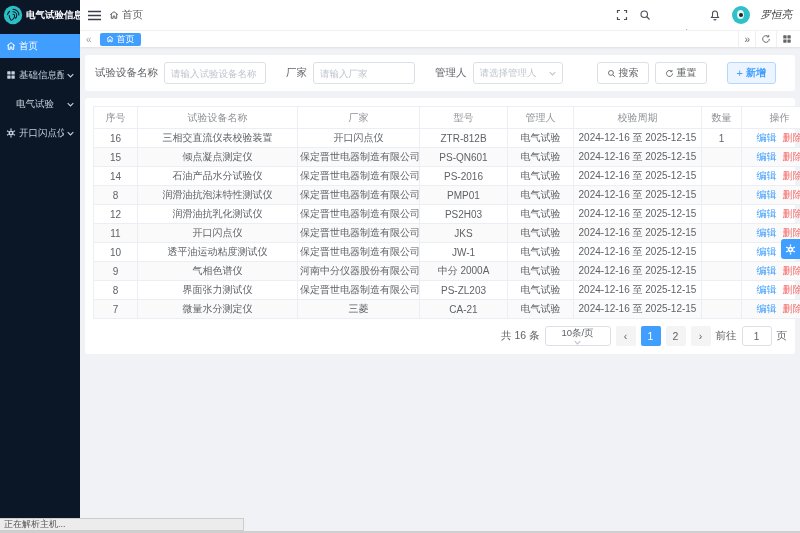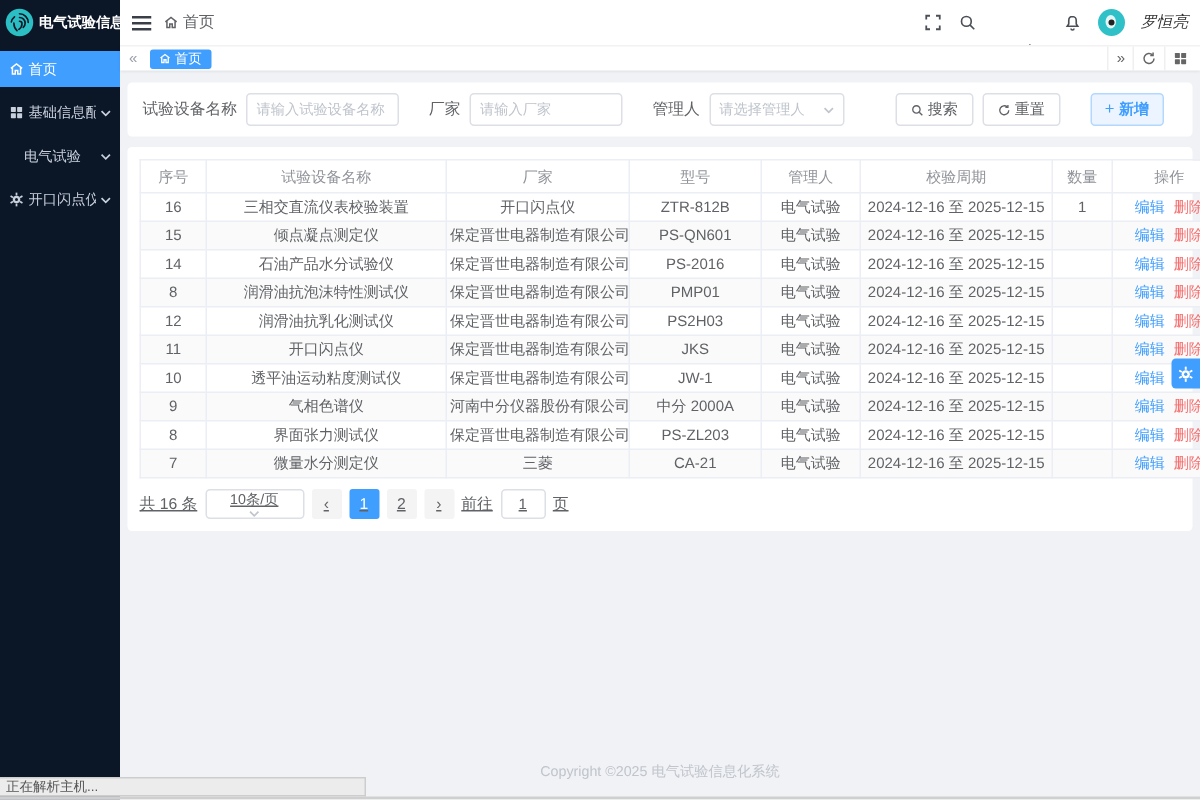--- a/index.html
+++ b/index.html
@@ -67,22 +67,22 @@
   .table-card { background:#fff; border-radius:3px; margin-top:7px; padding:8px; }
   table { width:100%; border-collapse:collapse; table-layout:fixed; font-size:10px; color:#606266; }
   th,td { border:1px solid #ebeef5; text-align:center; white-space:nowrap; overflow:hidden; padding:0 2px; }
   th { height:22px; color:#909399; font-weight:500; background:#fff; }
   td { height:19px; }
   tbody tr:nth-child(even) td { background:#fafafa; }
   .op-link { text-decoration:none; font-size:10px; margin:0 3px; cursor:pointer; }
   .op-edit { color:#409eff; }
   .op-del { color:#f56c6c; }
 
-  .pagination { display:flex; align-items:center; gap:5px;
-    margin-top:7px; font-size:10.5px; color:#606266;text-decoration:underline; }
+  .pagination { display:flex; align-items:center; justify-content:flex-end; gap:5px;
+    margin-top:7px; font-size:10.5px; color:#606266; }
   .pg-select { width:66px; height:20px; border:1px solid #dcdfe6; border-radius:3px;
     display:flex; align-items:center; justify-content:space-between; padding:0 5px;
     font-size:9.5px; color:#606266; cursor:pointer;flex-direction:column; }
   .pg-btn { min-width:20px; height:20px; background:#f4f4f5; border-radius:2px; border:none;
     display:flex; align-items:center; justify-content:center; font-size:10.5px;
     color:#606266; cursor:pointer; padding:0 4px; }
   .pg-btn.active { background:#409eff; color:#fff; }
   .pg-goto { width:30px; height:20px; border:1px solid #dcdfe6; border-radius:3px;
     text-align:center; font-size:10px; color:#606266; outline:none; }
 
@@ -419,21 +419,20 @@
           <button class="pg-btn">‹</button>
           <button class="pg-btn active">1</button>
           <button class="pg-btn">2</button>
           <button class="pg-btn">›</button>
           <span>前往</span>
           <input class="pg-goto" value="1" style="">
           <span>页</span>
         </div>
       </div>
 
-      <div class="footer">Copyright ©2025 电气试验信息化系统</div>
     </div>
   </div>
 
   <div class="floating-gear">
     <svg width="11" height="11" viewBox="0 0 24 24" fill="#fff">
         <g>
           <rect x="10.6" y="1" width="2.8" height="4.5"></rect>
           <rect x="10.6" y="18.5" width="2.8" height="4.5"></rect>
           <rect x="10.6" y="1" width="2.8" height="4.5" transform="rotate(60 12 12)"></rect>
           <rect x="10.6" y="18.5" width="2.8" height="4.5" transform="rotate(60 12 12)"></rect>

